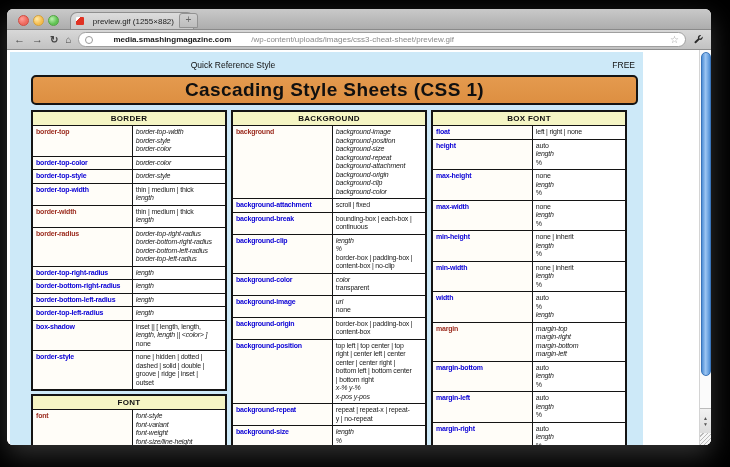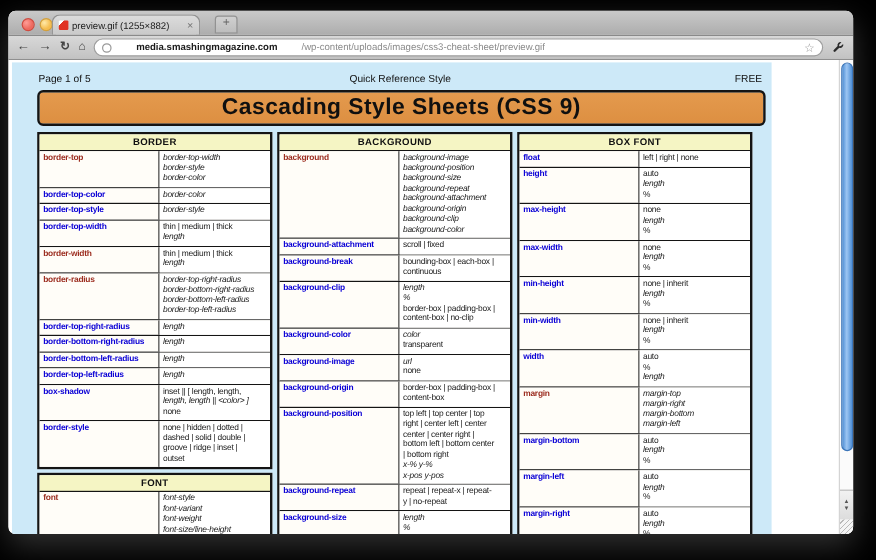--- a/index.html
+++ b/index.html
@@ -7,23 +7,23 @@
          font-family:"Liberation Sans",sans-serif;}
   #window{position:absolute;left:7px;top:9px;width:704px;height:436px;border-radius:6px;
           background:#fff;overflow:hidden;box-shadow:0 10px 26px rgba(90,90,90,.55);}
   
   #titlebar{position:relative;height:20px;background:linear-gradient(#c9c9c9,#adadad);
             border-bottom:1px solid #8a8a8a;}
   .light{position:absolute;top:6px;width:9px;height:9px;border-radius:50%;}
   .light.red{left:11px;background:radial-gradient(circle at 3px 3px,#ff9d96,#ee6a5f 60%);border:1px solid #cf4b40;}
   .light.yellow{left:26px;background:radial-gradient(circle at 3px 3px,#ffe9a8,#f5bd4f 60%);border:1px solid #d3a03c;}
   .light.green{left:41px;background:radial-gradient(circle at 3px 3px,#baf0ae,#61c354 60%);border:1px solid #53a344;}
-  #tab{position:absolute;left:36px;bottom:0;width:112px;height:16px;border:1px solid #8f8f8f;border-bottom:none;
+  #tab{position:absolute;left:63px;bottom:0;width:112px;height:16px;border:1px solid #8f8f8f;border-bottom:none;
        border-radius:7px 7px 0 0;background:linear-gradient(#dcdcdc,#c9c9c9);
-       display:flex;align-items:center;gap:3px;padding:0 5px;font-size:8px;color:#222;overflow:hidden;}
+       display:flex;align-items:center;gap:3px;padding:0 5px;font-size:8px;color:#222;overflow:hidden;text-align:center;}
   #favicon{width:8px;height:8px;flex:0 0 auto;background:linear-gradient(135deg,#fff 0 30%,#e03223 30%);border-radius:1px;}
   #tab-title{white-space:nowrap;overflow:hidden;flex:1;}
   #tab-close{color:#777;font-size:9px;line-height:9px;flex:0 0 auto;cursor:default;}
   #newtab{position:absolute;left:172px;bottom:1px;width:17px;height:13px;border:1px solid #929292;border-radius:3px 3px 0 0;
           background:linear-gradient(#d0d0d0,#bdbdbd);font-size:10px;line-height:11px;text-align:center;color:#666;}
   
   #toolbar{height:19px;background:linear-gradient(#d8d8d8,#c2c2c2);border-bottom:1px solid #8f8f8f;
            display:flex;align-items:center;gap:7px;padding:0 7px;}
   .navbtn{font-size:11px;line-height:11px;color:#444;font-weight:bold;}
   .navbtn.small{font-size:10px;}
@@ -104,25 +104,24 @@
         <span id="star">☆</span>
       </div>
       <svg id="wrench" viewBox="0 0 11 11">
         <path d="M8.2 1.2 L6.4 3.0 L6.2 4.6 L7.8 4.4 L9.6 2.6 Q10.2 4.0 9.0 5.2 Q7.9 6.3 6.4 5.8 L3.2 9.0 Q2.5 9.7 1.8 9.0 Q1.1 8.3 1.8 7.6 L5.0 4.4 Q4.5 2.9 5.6 1.8 Q6.8 0.6 8.2 1.2 Z" fill="#2b2b2b"></path>
       </svg>
     </div>
 
     <div id="viewport">
       <div id="gif">
         <div id="gif-header">
-          <span class="l">Page 1 of 5</span>
           <span class="c">Quick Reference Style</span>
           <span class="r">FREE</span>
         </div>
-        <div id="banner">Cascading Style Sheets (CSS 9)</div>
+        <div id="banner">Cascading Style Sheets (CSS 1)</div>
         <div id="cols">
           <div class="col">
               <div class="tbl">
                 <div class="tbl-header">BORDER</div>
                 <div class="trow">
                   <div class="prop red">border-top</div>
                   <div class="vals">
                     <div class="vline it">border-top-width</div>
                     <div class="vline it">border-style</div>
                     <div class="vline it">border-color</div>

